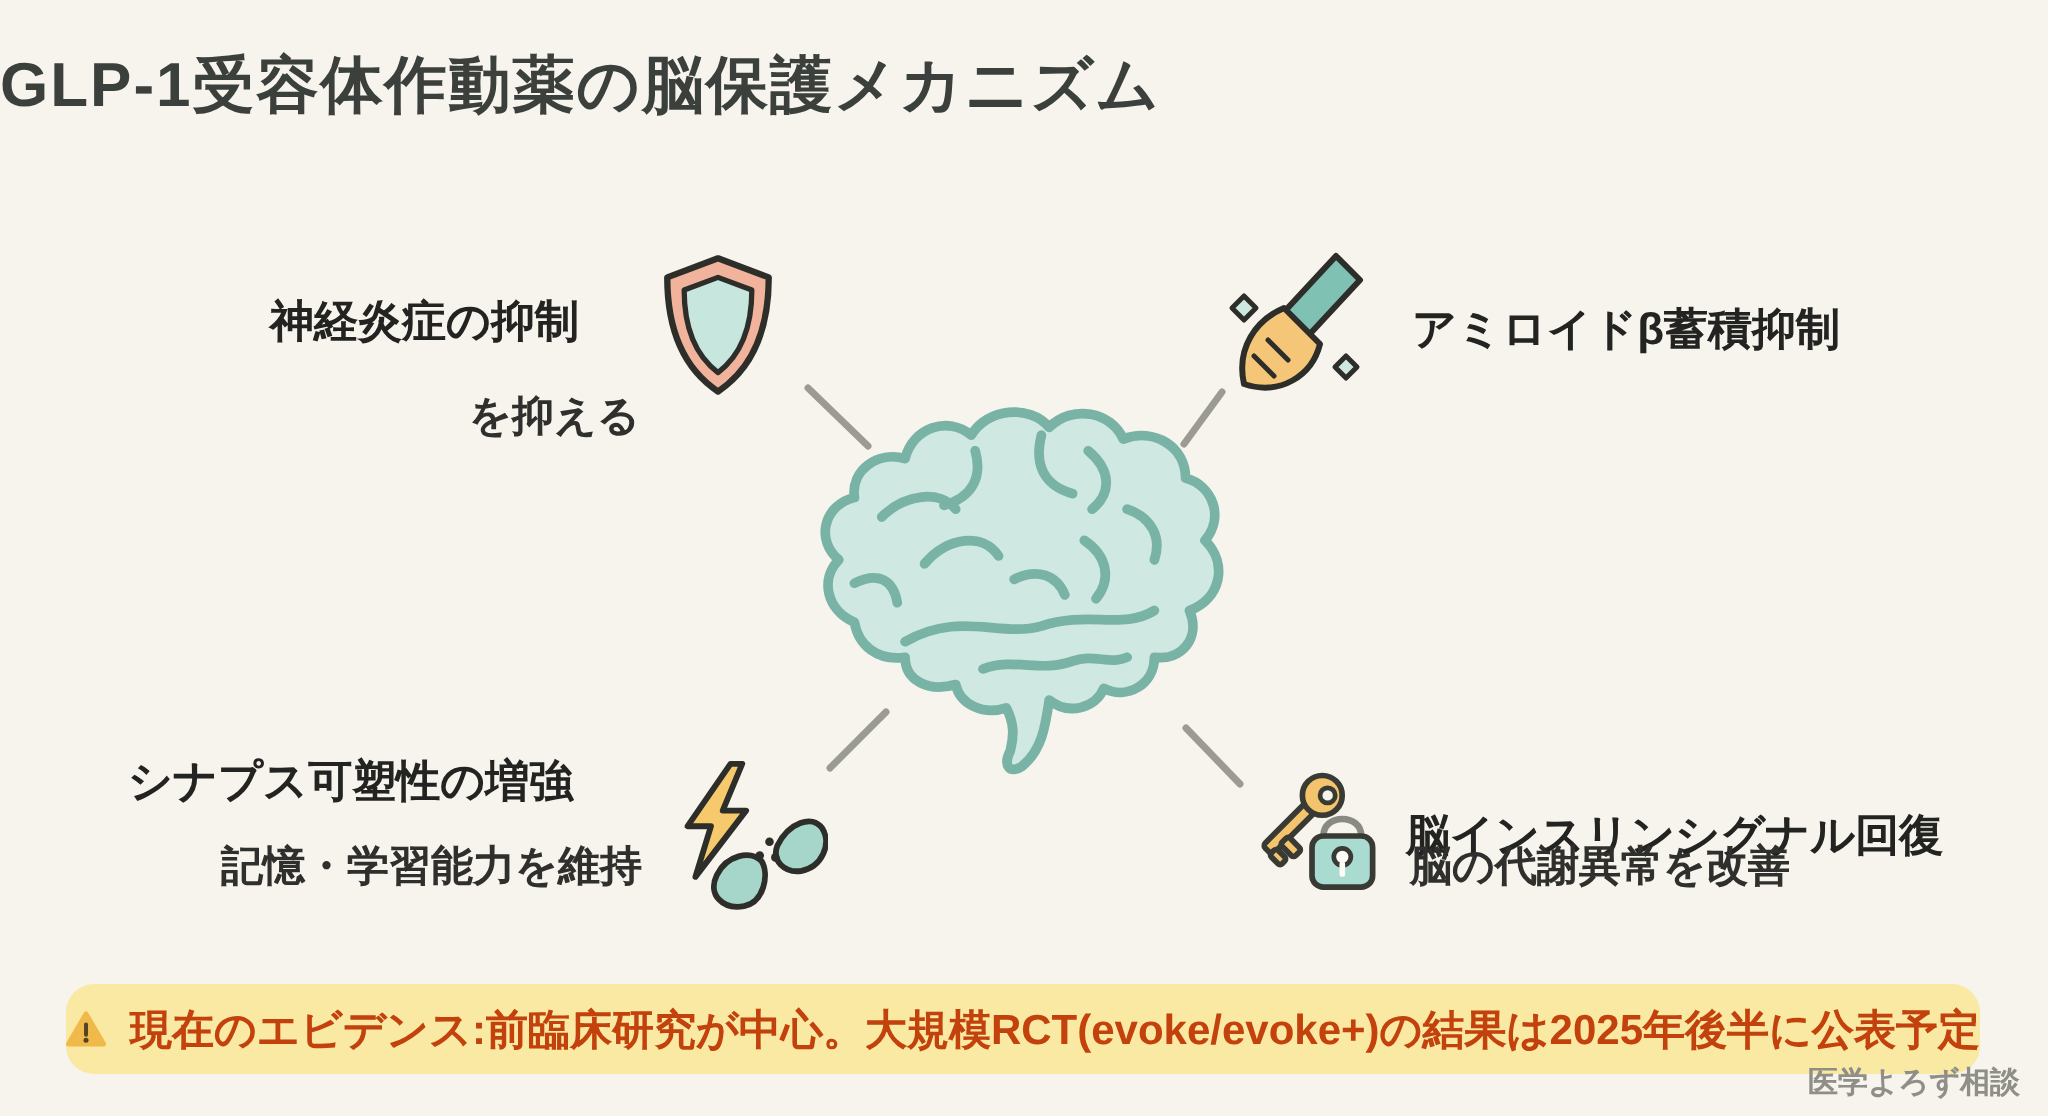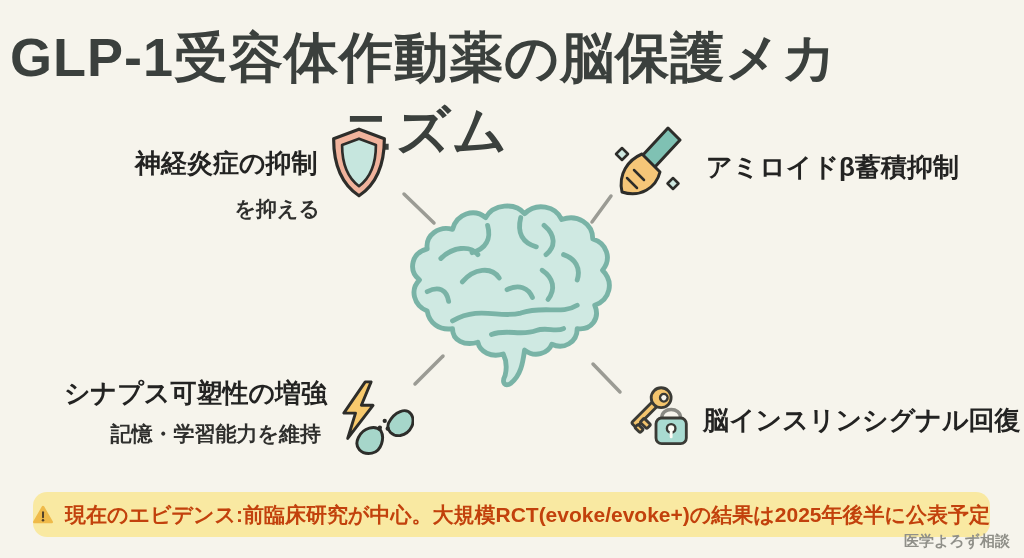--- a/index.html
+++ b/index.html
@@ -4,24 +4,24 @@
 <style>
   html,body{margin:0;padding:0;background:#ffffff;}
   .canvas{
     position:relative;width:1024px;height:558px;overflow:hidden;
     background:#f6f4ec;
     font-family:"Liberation Sans","DejaVu Sans",sans-serif;
     color:#262624;
   }
   .abs{position:absolute;}
   .title{
-    left:0;top:22px;width:848px;text-align:center;
-    font-size:54px;font-weight:800;color:#3b403d;letter-spacing:1px;
+    left:0;top:22px;width:848px;
+    font-size:31px;font-weight:800;color:#3b403d;letter-spacing:1px;
   }
-  .heading{font-size:26px;font-weight:800;color:#232322;white-space:nowrap;}
+  .heading{font-size:22px;font-weight:800;color:#232322;white-space:nowrap;}
   .subtitle{font-size:21px;font-weight:600;color:#2f2f2d;line-height:25px;white-space:nowrap;}
   .banner{
     left:33px;top:492px;width:957px;height:45px;border-radius:14px;
     background:#f9e9a2;display:flex;align-items:center;justify-content:center;gap:12px;
   }
   .banner-text{font-size:21px;font-weight:700;color:#c2410c;white-space:nowrap;}
   .watermark{right:14px;top:532px;font-size:15px;color:#8f8f88;font-weight:bold;}
   svg{display:block;}
 </style>
 </head>
@@ -98,20 +98,21 @@
       <rect x="39" y="17.5" width="6" height="10" rx="1.5" fill="#f3c46d" stroke="#3a3a35" stroke-width="3" stroke-linejoin="round"></rect>
       <rect x="48" y="19.5" width="5" height="8" rx="1.5" fill="#f3c46d" stroke="#3a3a35" stroke-width="3" stroke-linejoin="round"></rect>
       <circle cx="11" cy="30" r="10.5" fill="#f3c46d" stroke="#3a3a35" stroke-width="3"></circle>
       <circle cx="9" cy="28" r="4" fill="#f6f4ec" stroke="#3a3a35" stroke-width="2.5"></circle>
     </g>
     <rect x="38" y="38" width="32" height="27" rx="6" fill="#a9dbd1" stroke="#3a3a35" stroke-width="3"></rect>
     <circle cx="54" cy="49" r="4.5" fill="#fdfcf6" stroke="#3a3a35" stroke-width="2.5"></circle>
     <path d="M54 53 L54 58" stroke="#fdfcf6" stroke-width="3" stroke-linecap="round"></path>
   </svg>
   <div class="abs heading" style="left:703px;top:374px;margin-top:29px;">脳インスリンシグナル回復</div>
+  <div class="abs subtitle" style="left:705px;top:421px;">脳の代謝異常を改善</div>
 
   <div class="abs banner">
     <svg width="28" height="27" viewBox="0 0 32 30">
       <path d="M16 3 L30 27 L2 27 Z" fill="#efba4a" stroke="#efba4a" stroke-width="4" stroke-linejoin="round"></path>
       <path d="M16 11.5 L16 19.5" stroke="#52422a" stroke-width="3.2" stroke-linecap="round"></path>
       <circle cx="16" cy="24" r="2" fill="#52422a"></circle>
     </svg>
     <span class="banner-text">現在のエビデンス:前臨床研究が中心。大規模RCT(evoke/evoke+)の結果は2025年後半に公表予定</span>
   </div>
 

